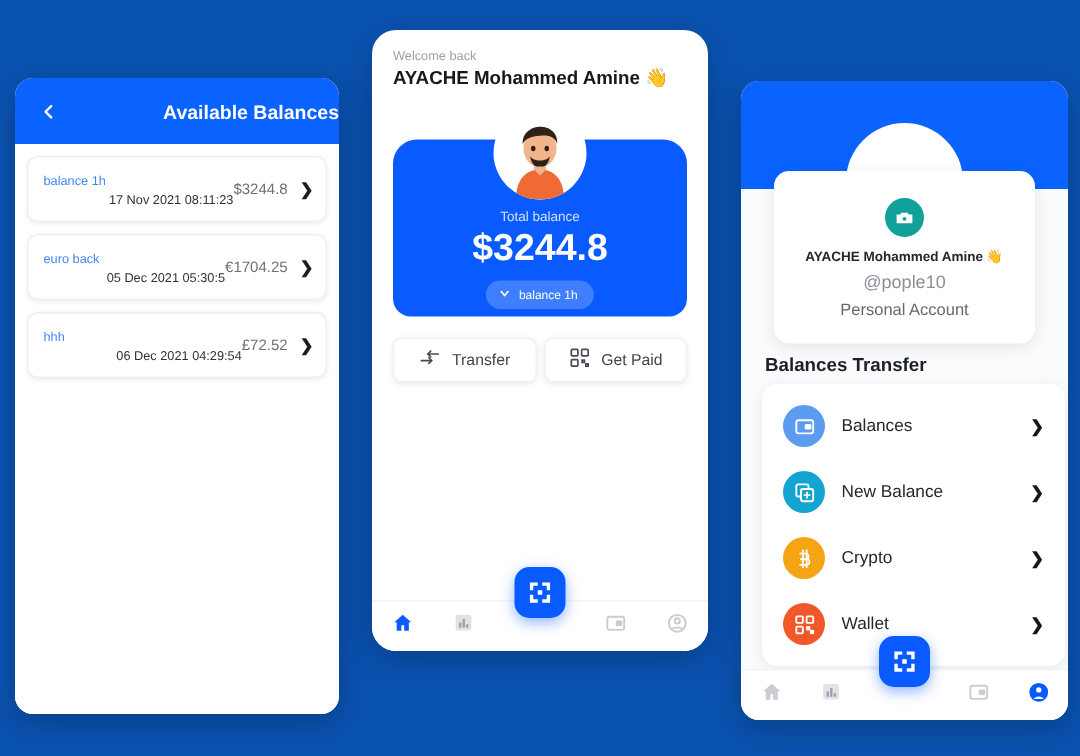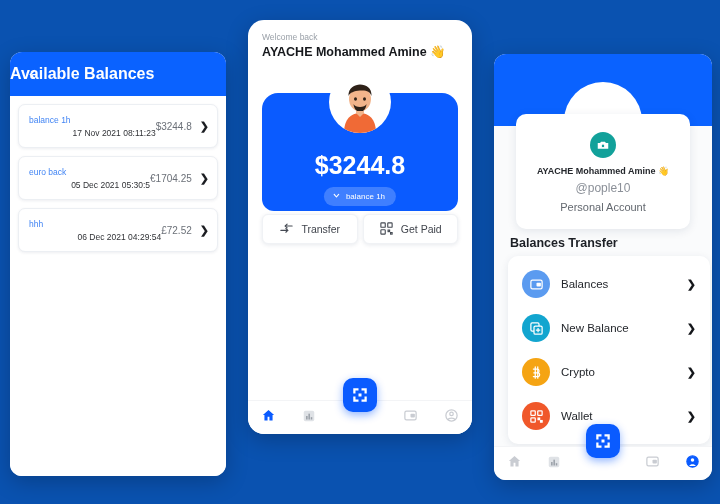--- a/index.html
+++ b/index.html
@@ -29,22 +29,22 @@
     display: flex; align-items: center;
     padding: 0 12px;
     position: relative;
   }
   .lhead-back {
     width: 20px; height: 20px;
     display: flex; align-items: center; justify-content: center;
     cursor: pointer;
   }
   .lhead-title {
-    position: absolute; left: 0; right: 0; text-align: left;
-    color: #fff; font-size: 16px; font-weight: 600;
+    position: absolute; left: 0; right: 0; text-align: right;
+    color: #fff; font-size: 13px; font-weight: 600;
     pointer-events: none;
   }
   .lbody { background: #fff; padding: 8px 8px 0 8px; height: calc(100% - 44px); }
   .bal-card {
     background: #fff;
     border: 1px solid #eceff3;
     border-radius: 7px;
     box-shadow: 0 1px 3px rgba(20,40,80,.08);
     margin-bottom: 8px;
     padding: 8px 8px 8px 10px;
@@ -94,21 +94,21 @@
     z-index: 4;
   }
   .c-pill {
     position: absolute; left: 50%; transform: translateX(-50%); top: 116px;
     background: rgba(255,255,255,.22);
     border-radius: 12px; padding: 4px 11px 4px 8px;
     display: flex; align-items: center; gap: 5px;
     color: #fff; font-size: 8px; z-index: 4; cursor: pointer;
   }
 
-  .c-actions { display: flex; gap: 5px; padding: 3px 14px 0 14px; }
+  .c-actions { display: flex; gap: 5px; padding: 14px 14px 0 14px; }
   .c-act {
     flex: 1; height: 30px; border-radius: 6px; background: #fff;
     border: 1px solid #f0f2f5;
     box-shadow: 0 1px 4px rgba(20,40,80,.10);
     display: flex; align-items: center; justify-content: center; gap: 7px;
     font-size: 10.5px; color: #41454d; cursor: pointer;
   }
 
   .c-chart { position: relative; flex: 1; margin-top: 6px; }
   .c-chart svg { position: absolute; left: 0; top: 6px; width: 100%; height: 86px; }
@@ -258,20 +258,21 @@
           <ellipse cx="29" cy="24" rx="11" ry="12.5" fill="#f2b48b"></ellipse>
           <path d="M18 20 C18 10 40 10 40 20 C40 16 36 12 29 12 C22 12 18 16 18 20 Z" fill="#2e2118"></path>
           <path d="M17.5 21 C17 13 24 9.5 29 9.5 C35 9.5 41 13 40.5 21 C39 16.5 35.5 15 29 15.5 C23 16 19 17.5 17.5 21 Z" fill="#2e2118"></path>
           <ellipse cx="24.5" cy="24" rx="1.5" ry="1.8" fill="#2e2118"></ellipse>
           <ellipse cx="33.5" cy="24" rx="1.5" ry="1.8" fill="#2e2118"></ellipse>
           <path d="M22.5 29 C24 33 34 33 35.5 29 C35 35 31 37 29 37 C27 37 23 35 22.5 29 Z" fill="#2e2118"></path>
           <path d="M25 38 L29 42 L33 38 L33 36 L25 36 Z" fill="#f2b48b"></path>
         </svg>
       </div>
 
+      <div class="c-total-label">Total balance</div>
       <div class="c-total-amount">$3244.8</div>
 
       <div class="c-pill">
         <span>
           <svg width="9" height="9" viewBox="0 0 24 24" fill="none" stroke="#ffffff" stroke-width="3" stroke-linecap="round" stroke-linejoin="round">
               <polyline points="6 9 12 16 18 9"></polyline>
             </svg>
         </span>
         <span>balance 1h</span>
       </div>

